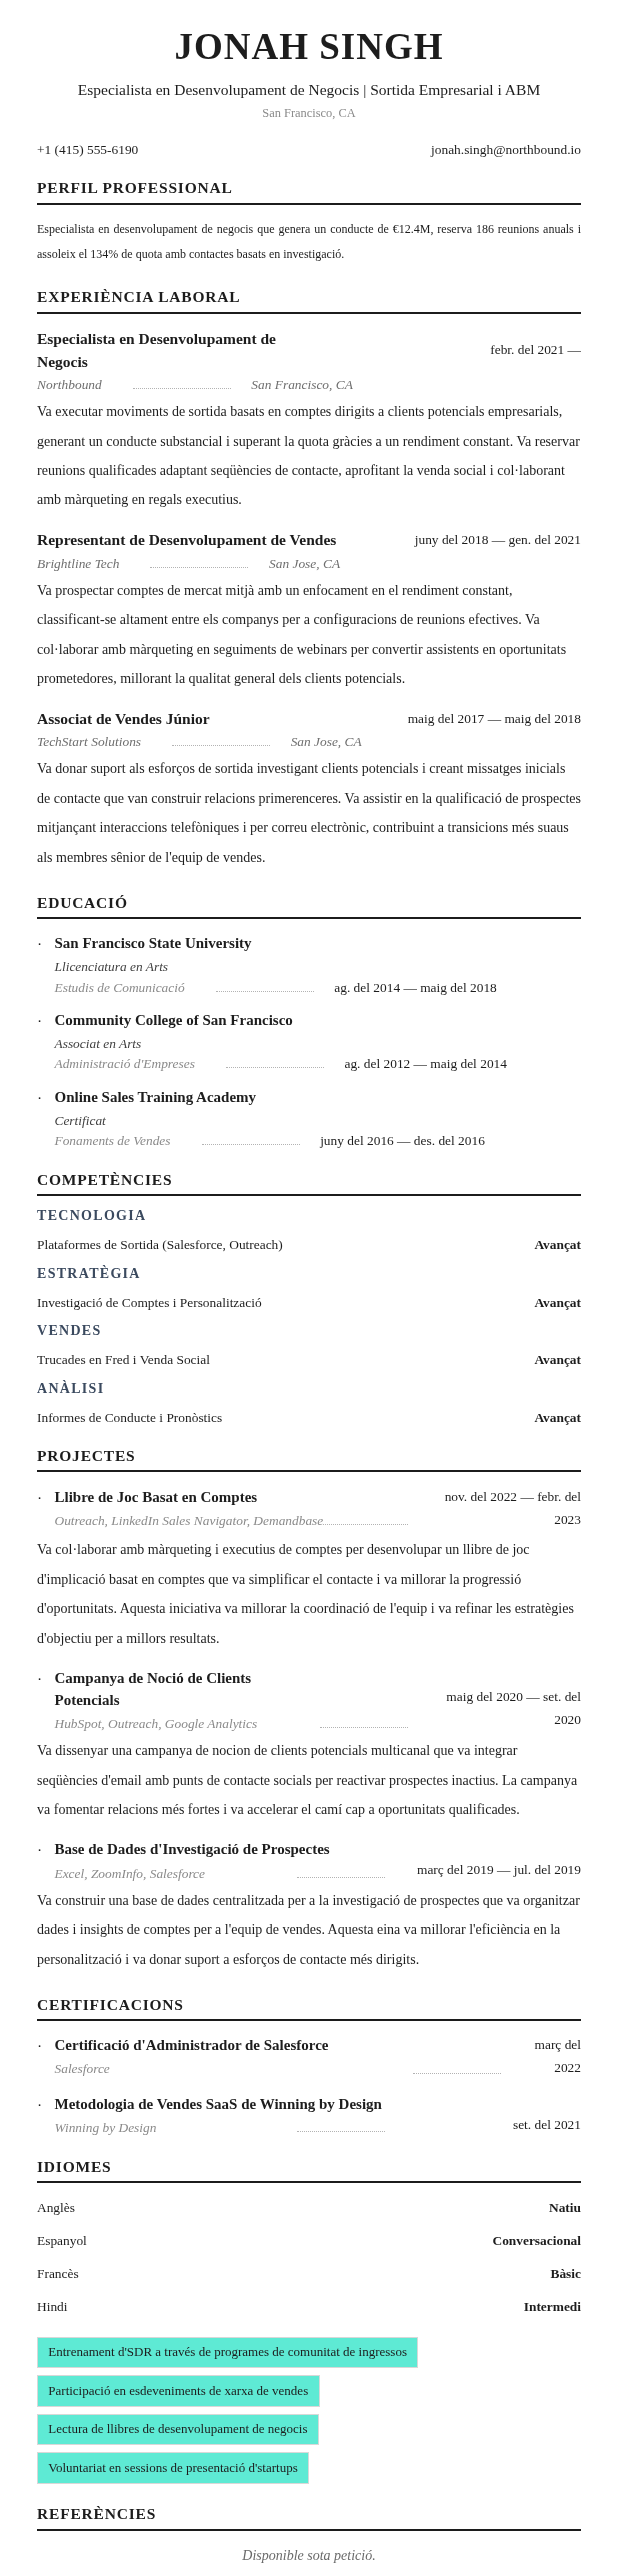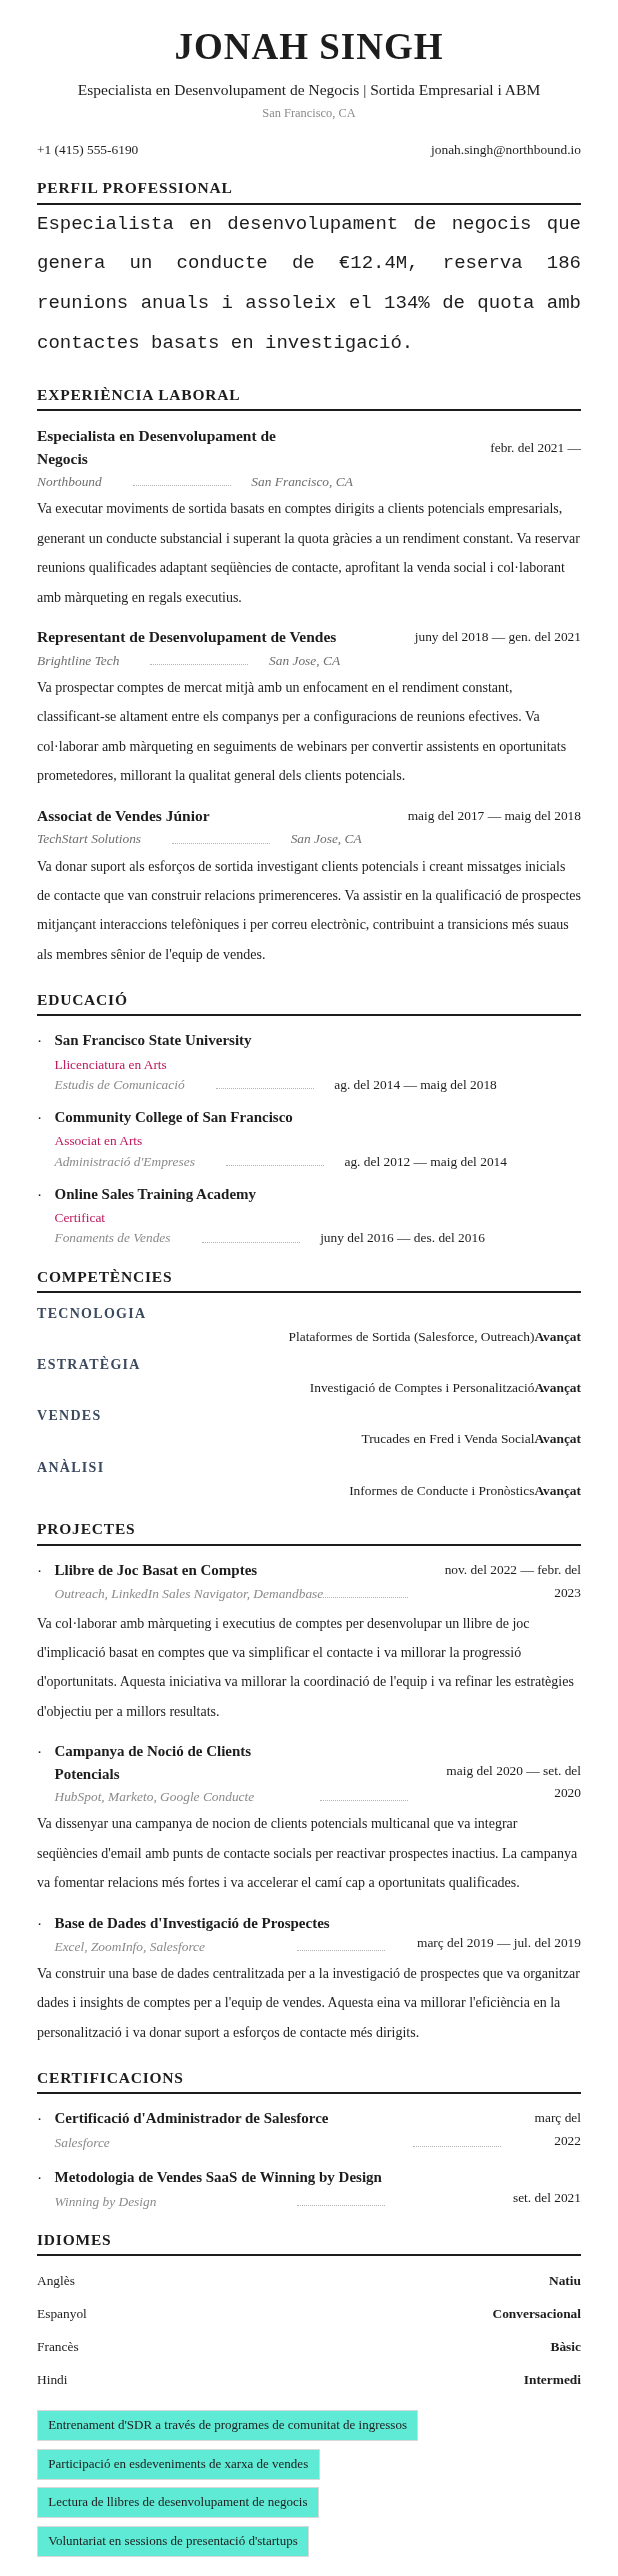--- a/index.html
+++ b/index.html
@@ -17,41 +17,41 @@
   .hdr-title{font-size:15.5px;margin-top:12.4px;color:#1d1d1d;}
   .hdr-loc{font-size:12.4px;margin-top:7.2px;color:#8a8a8a;}
   .hdr-contact{display:flex;justify-content:space-between;margin-top:20.6px;font-size:13.4px;color:#1d1d1d;}
 
   
   .section{margin-top:21.6px;}
   .sec-h{font-size:15.5px;font-weight:700;letter-spacing:0.8px;padding-bottom:5.2px;
          border-bottom:2.1px solid #1c1c1c;}
 
   
-  .profile-text{margin-top:0;font-size:19px;line-height:2.1;text-align:justify;font-family:Liberation Mono, monospace;}
+  .profile-text{margin-top:12px;font-size:12px;line-height:2.1;text-align:justify;}
 
   
   .job{margin-top:14.4px;}
   .job-head{display:flex;align-items:center;}
   .job-title{font-size:15.5px;font-weight:700;line-height:1.45;flex:1;padding-right:15.5px;}
   .job:nth-of-type(2) .job-title{max-width:268px;}
   .job-dates{font-size:13.4px;text-align:right;line-height:1.65;max-width:175px;white-space:nowrap;margin-left:auto;}
   .job:nth-of-type(2) .job-dates{white-space:normal;width:155px;}
   .meta-row{display:flex;align-items:baseline;margin-top:4.1px;font-size:13.4px;font-style:italic;color:#6e6e6e;}
   .leader{flex:0 1 98px;margin:0 20.6px 0 31px;border-bottom:1px dotted #b3b3b3;align-self:center;position:relative;top:3.6px;}
   .loc{white-space:nowrap;}
   .desc{margin-top:4.1px;font-size:14px;line-height:2.1;}
 
   
   .bullet{width:17.5px;flex:0 0 17.5px;font-size:15.5px;line-height:1.5;color:#1d1d1d;}
   .item{margin-top:13.4px;}
   .item-head{display:flex;}
   .item-title{font-size:15px;font-weight:700;line-height:1.5;}
   .indent{margin-left:17.5px;}
-  .ital-dark{font-size:13.4px;color:#be185d;}
+  .ital-dark{font-style:italic;font-size:13.4px;color:#404040;}
   .ital-gray{font-style:italic;font-size:13.4px;color:#8a8a8a;}
   .row{display:flex;align-items:baseline;margin-top:4.1px;}
   .dates{font-size:13.4px;white-space:nowrap;}
 
   
   .split{display:flex;}
   .split-left{flex:1;padding-right:12.4px;}
   .split-right{display:flex;flex-direction:column;justify-content:flex-end;
                text-align:right;font-size:13.4px;line-height:1.7;width:178px;white-space:nowrap;}
   .leader2{flex:1;max-width:88px;margin-left:auto;margin-right:5.2px;
@@ -60,21 +60,21 @@
   .project:nth-of-type(3) .p-title{max-width:237px;}
   .project:nth-of-type(2) .split-right,
   .project:nth-of-type(3) .split-right{width:155px;white-space:normal;}
   .cert:nth-of-type(2) .c-title{max-width:289px;}
   .cert:nth-of-type(1) .split-right{width:124px;}
   .cert:nth-of-type(2) .split-right{width:62px;white-space:normal;}
 
   
   .skill-group{margin-top:12.4px;}
   .skill-cat{font-size:14px;font-weight:700;letter-spacing:1.3px;color:#3b4a5f;}
-  .skill-row{display:flex;justify-content:flex-end;align-items:baseline;margin-top:7px;font-size:13.4px;}
+  .skill-row{display:flex;justify-content:space-between;align-items:baseline;margin-top:13px;font-size:13.4px;}
   .skill-level{font-weight:700;}
 
   
   .lang-row{display:flex;justify-content:space-between;align-items:flex-end;margin-top:17px;font-size:13.4px;}
   .lang-row:first-of-type{margin-top:15.5px;}
   .lang-level{font-weight:700;}
 
   
   .chip{display:block;width:fit-content;margin-top:7.2px;background:#5eead4;
         border:1px solid #d8d8d8;padding:6.2px 10.3px 7.2px 10.3px;font-size:13px;color:#1d1d1d;}
@@ -243,21 +243,21 @@
     </div>
 
     <div class="item project">
       <div class="split">
         <div class="split-left">
           <div class="item-head">
             <span class="bullet">·</span>
             <span class="item-title p-title">Campanya de Noció de Clients Potencials</span>
           </div>
           <div class="row indent">
-            <span class="ital-gray">HubSpot, Marketo, Google Conducte</span>
+            <span class="ital-gray">HubSpot, Outreach, Google Analytics</span>
             <span class="leader2"></span>
           </div>
         </div>
         <div class="split-right">maig del 2020 — set. del 2020</div>
       </div>
       <p class="desc">Va dissenyar una campanya de nocion de clients potencials multicanal que va integrar seqüències d'email amb punts de contacte socials per reactivar prospectes inactius. La campanya va fomentar relacions més fortes i va accelerar el camí cap a oportunitats qualificades.</p>
     </div>
 
     <div class="item project">
       <div class="split">

